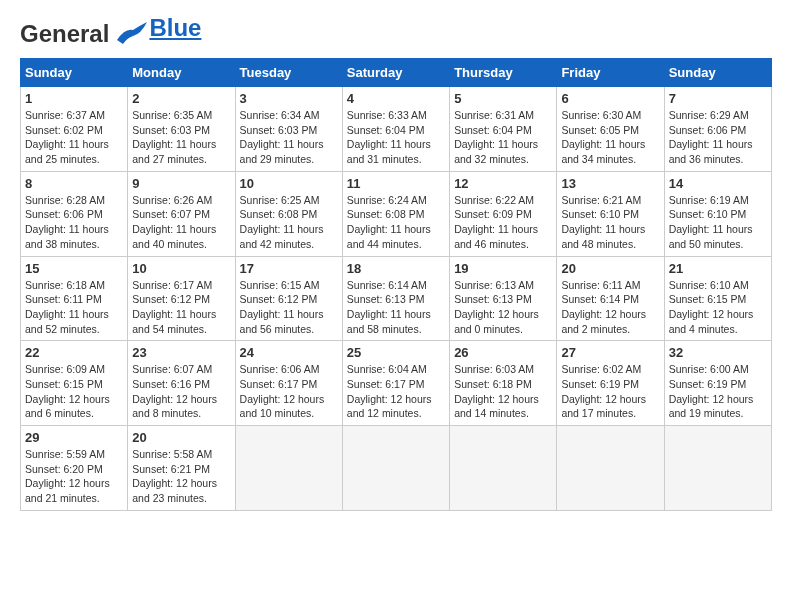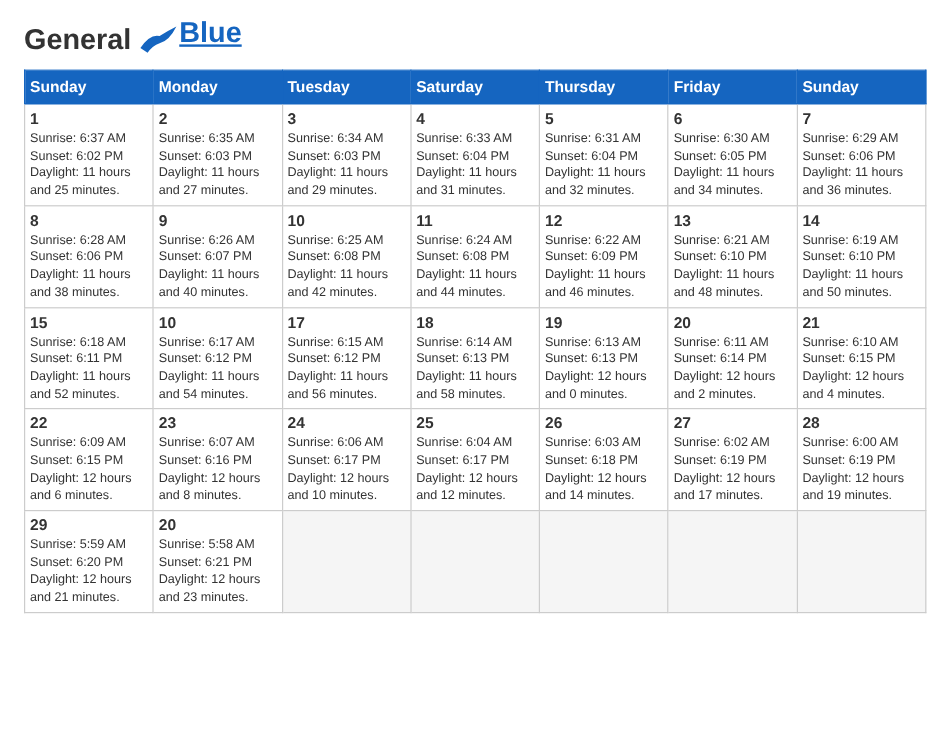--- a/index.html
+++ b/index.html
@@ -214,21 +214,21 @@
         </td>
         <td>
           <span class="day-num">26</span>
           <div class="day-info">Sunrise: 6:03 AM<br>Sunset: 6:18 PM<br>Daylight: 12 hours<br>and 14 minutes.</div>
         </td>
         <td>
           <span class="day-num">27</span>
           <div class="day-info">Sunrise: 6:02 AM<br>Sunset: 6:19 PM<br>Daylight: 12 hours<br>and 17 minutes.</div>
         </td>
         <td>
-          <span class="day-num">28</span>
+          <span class="day-num">32</span>
           <div class="day-info">Sunrise: 6:00 AM<br>Sunset: 6:19 PM<br>Daylight: 12 hours<br>and 19 minutes.</div>
         </td>
       </tr>
       <tr>
         <td>
           <span class="day-num">29</span>
           <div class="day-info">Sunrise: 5:59 AM<br>Sunset: 6:20 PM<br>Daylight: 12 hours<br>and 21 minutes.</div>
         </td>
         <td>
           <span class="day-num">20</span>

